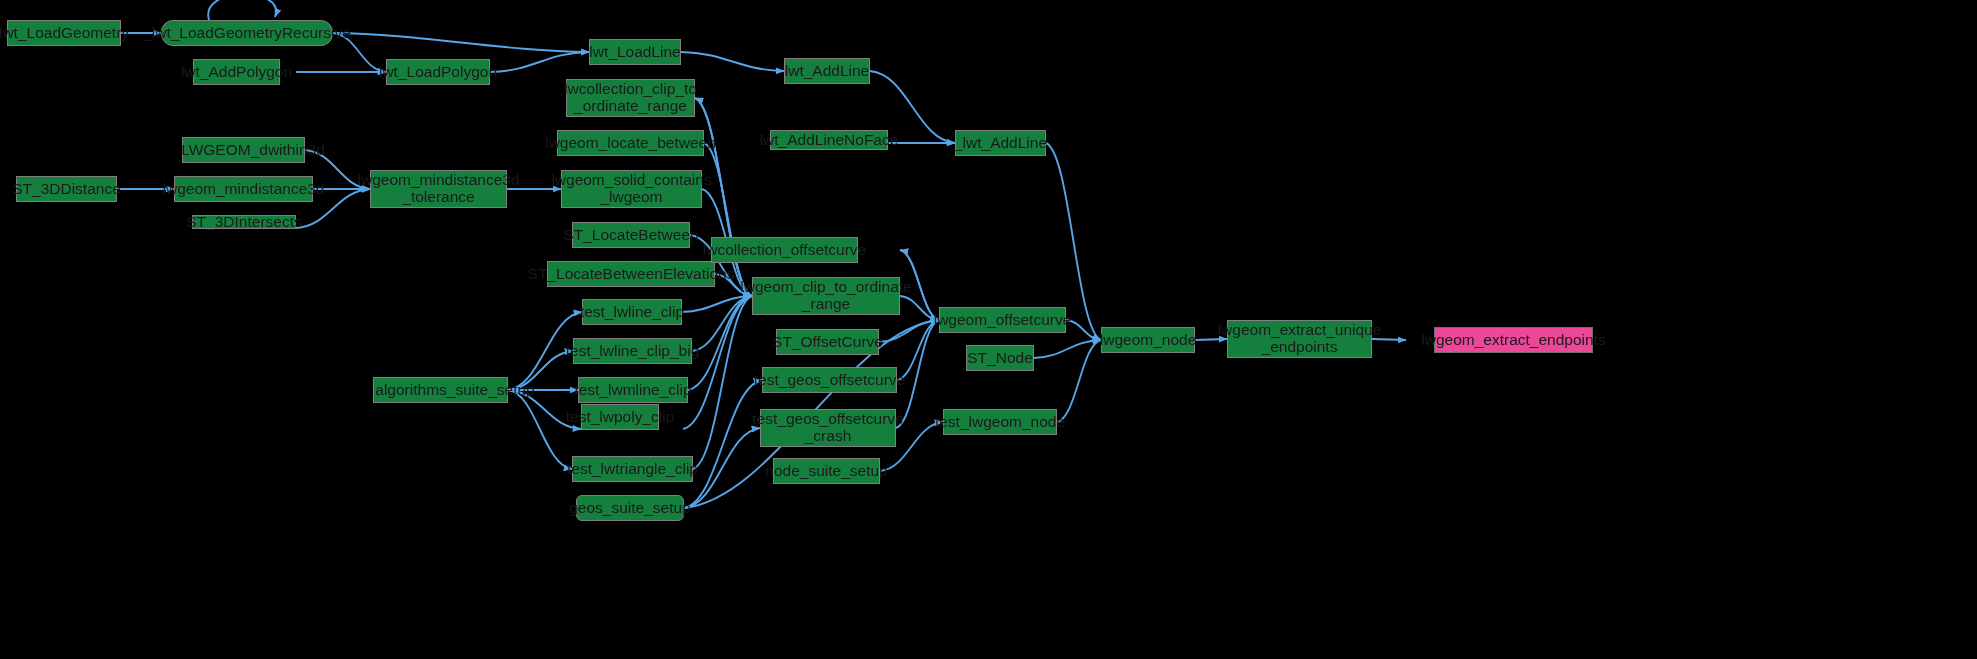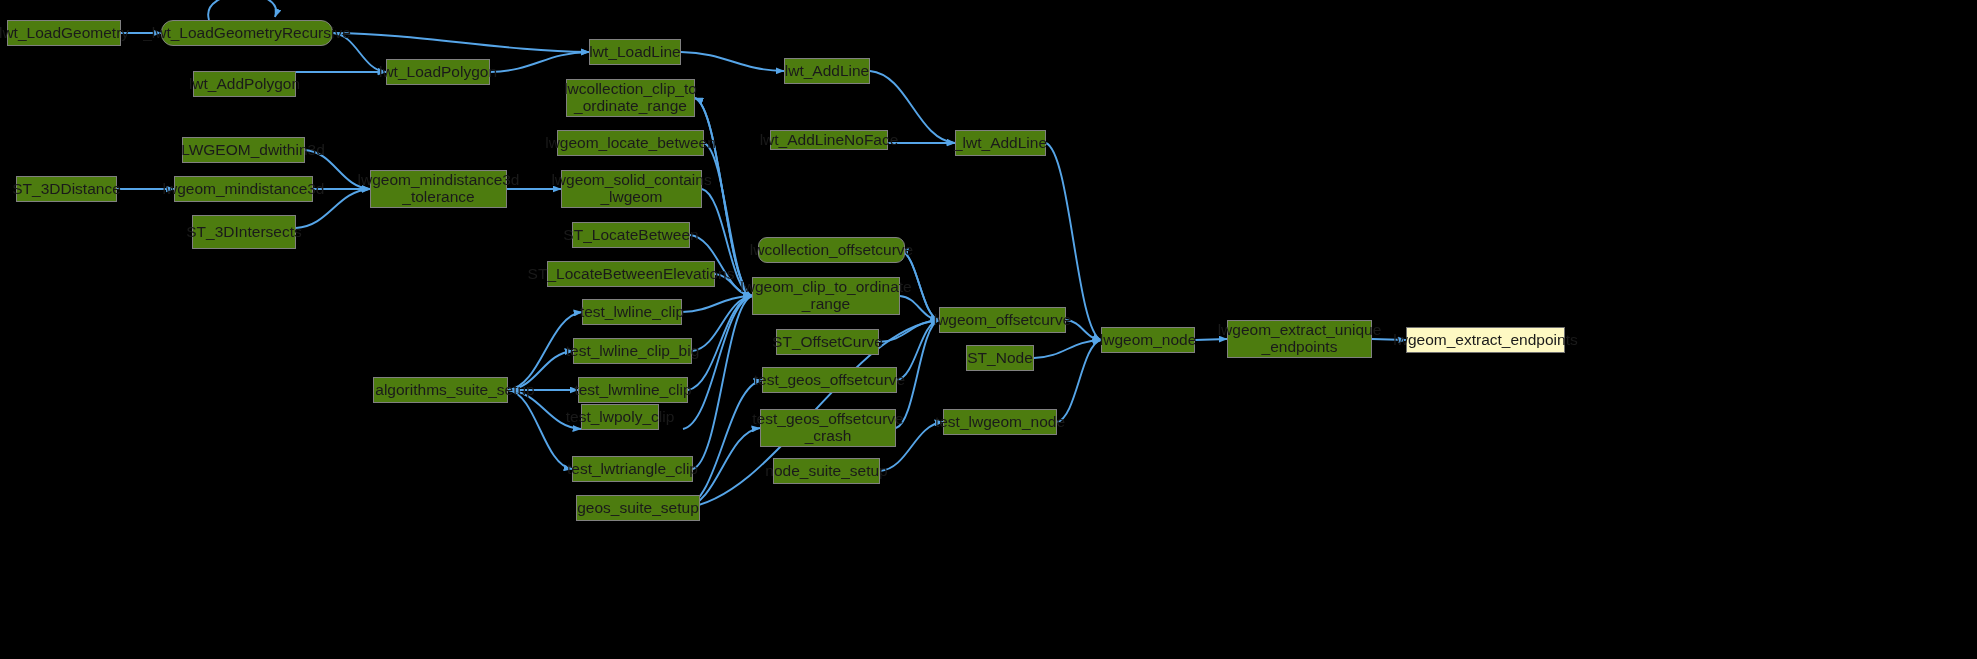--- a/index.html
+++ b/index.html
@@ -1,24 +1,24 @@
 <!DOCTYPE html>
 <html><head>
 <meta charset="utf-8">
 <style>
   html,body{margin:0;padding:0;background:#000;}
   #canvas{position:relative;width:1977px;height:659px;background:#000;
           font-family:"Liberation Sans",sans-serif;overflow:hidden;}
   svg.edges{position:absolute;left:0;top:0;width:1977px;height:659px;pointer-events:none;}
-  .node{position:absolute;box-sizing:border-box;background:#4d7c0f;
+  .node{position:absolute;box-sizing:border-box;background:#15803d;
         border:1px solid #808080;color:#1a1a1a;
         display:flex;align-items:center;justify-content:center;
         text-align:center;line-height:1.08;font-size:15.5px;
         white-space:pre-line;padding:0 5px;}
-  .node.focus{background:#fef9c3;border-color:#707070;}
+  .node.focus{background:#ec4899;border-color:#707070;margin-left:28px;}
 </style>
 </head>
 <body>
 
 <div id="canvas">
   <svg class="edges">
     <defs>
       <marker id="ah" markerWidth="9" markerHeight="7" refX="8.4" refY="3.5" orient="auto" markerUnits="userSpaceOnUse">
         <path d="M0,0 L9,3.5 L0,7 Z" fill="#56a5e8"></path>
       </marker>
@@ -68,55 +68,55 @@
         <path d="M508,390 C 539.5,390 546.5,390 578,390" fill="none" stroke="#56a5e8" stroke-width="1.9" marker-end="url(#ah)"></path>
         <path d="M508,390 C 540.85,391.95 548.15,427.05 581,429" fill="none" stroke="#56a5e8" stroke-width="1.9" marker-end="url(#ah)"></path>
         <path d="M508,390 C 536.8,393.95 543.2,465.05 572,469" fill="none" stroke="#56a5e8" stroke-width="1.9" marker-end="url(#ah)"></path>
         <path d="M684,508 C 719.1,501.6 726.9,386.4 762,380" fill="none" stroke="#56a5e8" stroke-width="1.9" marker-end="url(#ah)"></path>
         <path d="M684,508 C 718.2,504 725.8,432 760,428" fill="none" stroke="#56a5e8" stroke-width="1.9" marker-end="url(#ah)"></path>
       </g>
   </svg>
   <div id="node-layer">
       <div class="node" style="left: 7px; top: 20px; width: 114px; height: 26px;">lwt_LoadGeometry</div>
       <div class="node" style="left: 161px; top: 20px; width: 172px; height: 26px; border-radius: 12px;">_lwt_LoadGeometryRecursive</div>
-      <div class="node" style="left: 193px; top: 59px; width: 103px; height: 26px; margin-top: 12px;">lwt_AddPolygon</div>
+      <div class="node" style="left: 193px; top: 59px; width: 87px; height: 26px;">lwt_AddPolygon</div>
       <div class="node" style="left: 386px; top: 59px; width: 104px; height: 26px;">lwt_LoadPolygon</div>
       <div class="node" style="left: 589px; top: 39px; width: 92px; height: 26px;">lwt_LoadLine</div>
       <div class="node" style="left: 784px; top: 58px; width: 86px; height: 26px;">lwt_AddLine</div>
       <div class="node" style="left: 770px; top: 130px; width: 118px; height: 20px;">lwt_AddLineNoFace</div>
       <div class="node" style="left: 955px; top: 130px; width: 91px; height: 26px;">_lwt_AddLine</div>
       <div class="node" style="left: 566px; top: 79px; width: 129px; height: 38px;">lwcollection_clip_to
 _ordinate_range</div>
       <div class="node" style="left: 557px; top: 130px; width: 147px; height: 26px;">lwgeom_locate_between</div>
       <div class="node" style="left: 182px; top: 137px; width: 123px; height: 26px; padding-left: 24px;">LWGEOM_dwithin3d</div>
       <div class="node" style="left: 16px; top: 176px; width: 101px; height: 26px;">ST_3DDistance</div>
       <div class="node" style="left: 174px; top: 176px; width: 139px; height: 26px;">lwgeom_mindistance3d</div>
-      <div class="node" style="left: 192px; top: 215px; width: 104px; height: 34px; text-align: right;">ST_3DIntersects</div>
+      <div class="node" style="left: 192px; top: 215px; width: 104px; height: 14px; text-align: right;">ST_3DIntersects</div>
       <div class="node" style="left: 370px; top: 170px; width: 137px; height: 38px;">lwgeom_mindistance3d
 _tolerance</div>
       <div class="node" style="left: 561px; top: 170px; width: 141px; height: 38px;">lwgeom_solid_contains
 _lwgeom</div>
       <div class="node" style="left: 572px; top: 222px; width: 118px; height: 26px;">ST_LocateBetween</div>
       <div class="node" style="left: 547px; top: 261px; width: 168px; height: 26px;">ST_LocateBetweenElevations</div>
-      <div class="node" style="left: 758px; top: 237px; width: 147px; height: 26px; border-radius: 9px;">lwcollection_offsetcurve</div>
+      <div class="node" style="left: 711px; top: 237px; width: 147px; height: 26px;">lwcollection_offsetcurve</div>
       <div class="node" style="left: 752px; top: 277px; width: 148px; height: 38px;">lwgeom_clip_to_ordinate
 _range</div>
       <div class="node" style="left: 582px; top: 299px; width: 100px; height: 26px;">test_lwline_clip</div>
       <div class="node" style="left: 776px; top: 329px; width: 103px; height: 26px;">ST_OffsetCurve</div>
       <div class="node" style="left: 939px; top: 307px; width: 127px; height: 26px;">lwgeom_offsetcurve</div>
       <div class="node" style="left: 1101px; top: 327px; width: 94px; height: 26px;">lwgeom_node</div>
       <div class="node" style="left: 1227px; top: 320px; width: 145px; height: 38px;">lwgeom_extract_unique
 _endpoints</div>
       <div class="node focus" style="left: 1406px; top: 327px; width: 159px; height: 26px;">lwgeom_extract_endpoints</div>
       <div class="node" style="left: 573px; top: 338px; width: 119px; height: 26px;">test_lwline_clip_big</div>
       <div class="node" style="left: 966px; top: 345px; width: 68px; height: 26px;">ST_Node</div>
       <div class="node" style="left: 762px; top: 367px; width: 135px; height: 26px;">test_geos_offsetcurve</div>
       <div class="node" style="left: 373px; top: 377px; width: 135px; height: 26px; padding-left: 34px;">algorithms_suite_setup</div>
       <div class="node" style="left: 578px; top: 377px; width: 110px; height: 26px; text-align: center;">test_lwmline_clip</div>
       <div class="node" style="left: 760px; top: 409px; width: 136px; height: 38px;">test_geos_offsetcurve
 _crash</div>
       <div class="node" style="left: 943px; top: 409px; width: 114px; height: 26px;">test_lwgeom_node</div>
       <div class="node" style="left: 581px; top: 404px; width: 78px; height: 26px;">test_lwpoly_clip</div>
       <div class="node" style="left: 572px; top: 456px; width: 121px; height: 26px;">test_lwtriangle_clip</div>
       <div class="node" style="left: 773px; top: 458px; width: 107px; height: 26px;">node_suite_setup</div>
-      <div class="node" style="left: 576px; top: 495px; width: 124px; height: 26px;">geos_suite_setup</div>
+      <div class="node" style="left: 576px; top: 495px; width: 108px; height: 26px; border-radius: 6px;">geos_suite_setup</div>
     </div>
 </div>
 
 </body></html>

